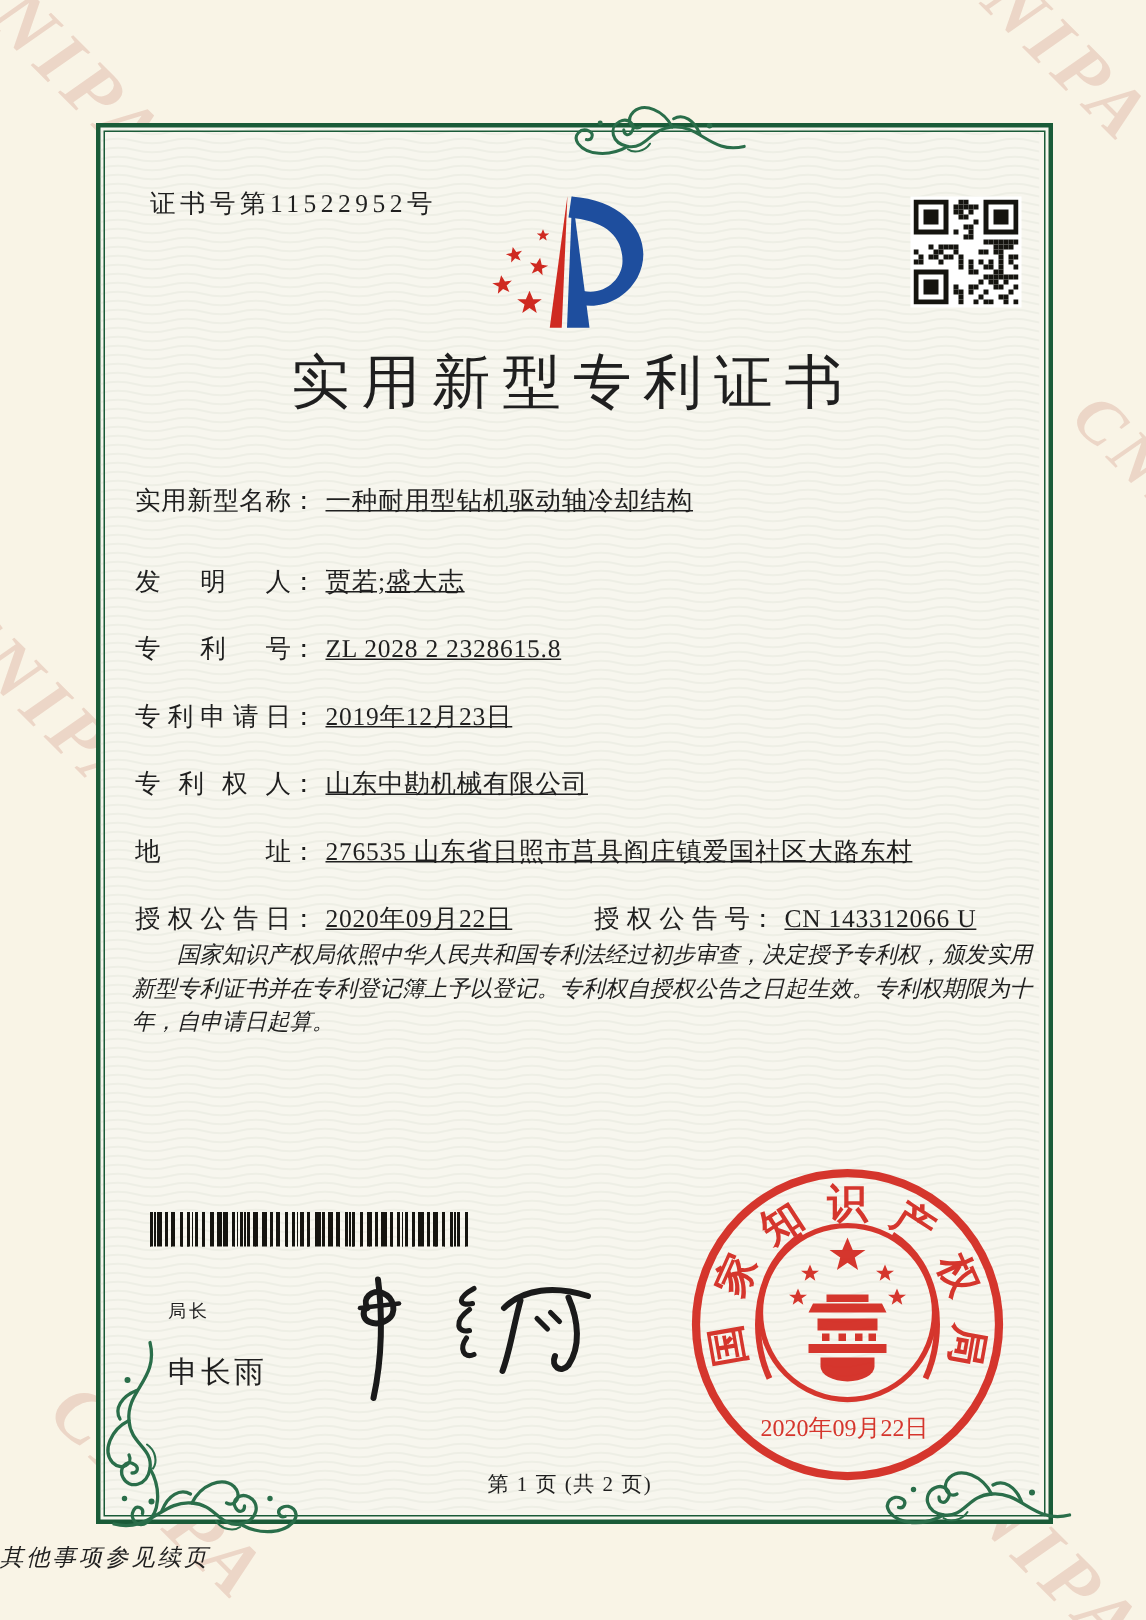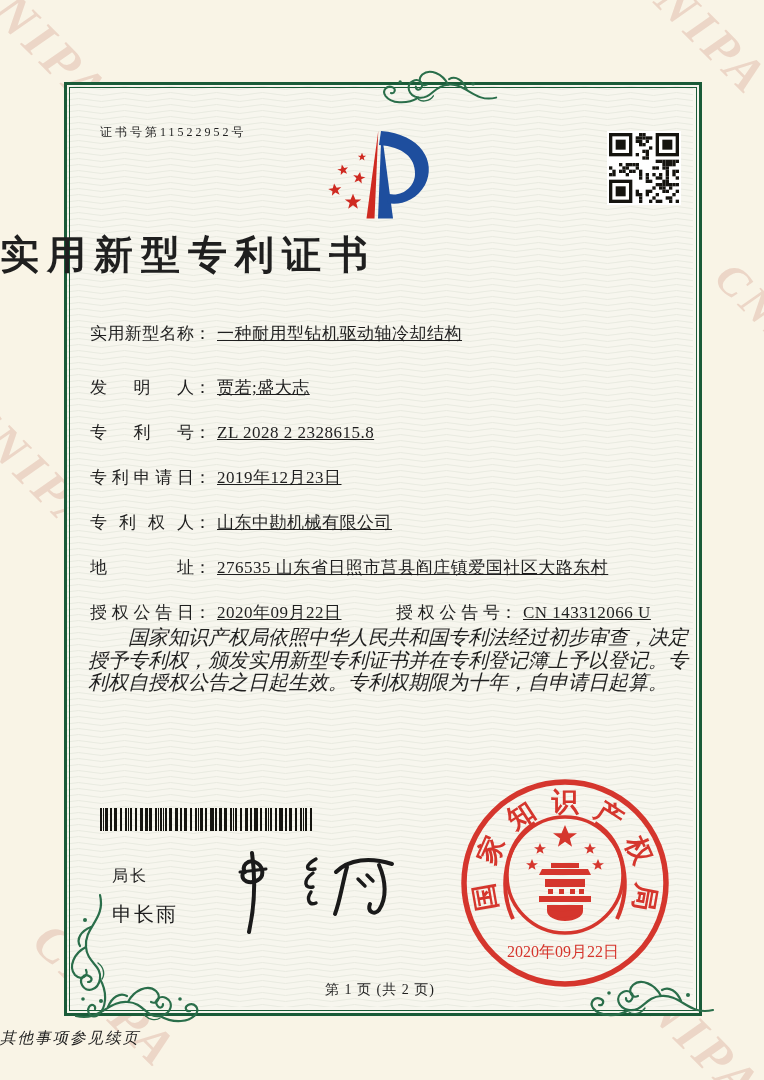--- a/index.html
+++ b/index.html
@@ -20,48 +20,48 @@
 
   
   .frame{position:absolute;left:64px;top:82px;width:632px;height:928px;border:3px solid #1a5b38;background:#f7f6ee;}
   .frame-inner{position:absolute;inset:2px;border:1px solid #1a5b38;}
   .waves{position:absolute;left:0;top:0;}
 
   
   .orn{position:absolute;pointer-events:none;}
 
   
-  .certno{position:absolute;left:100px;top:124px;font-size:12px;letter-spacing:3px;}
+  .certno{position:absolute;left:100px;top:124px;font-size:17px;letter-spacing:3px;}
   .logo{position:absolute;left:323px;top:124px;}
   .qr{position:absolute;left:607px;top:131px;background:#fff;padding:2px;}
 
-  .title{position:absolute;left:0;top:228px;width:764px;font-size:39px;font-weight:bold;letter-spacing:8px;}
+  .title{position:absolute;left:0;top:228px;width:764px;text-align:center;font-size:39px;font-weight:normal;letter-spacing:8px;}
 
   
   .fields{position:absolute;left:90px;top:322px;width:612px;font-size:17px;}
   .frow{position:relative;height:19px;margin-bottom:26px;white-space:nowrap;}
   .frow.first{margin-bottom:35px;}
   .flabel{display:inline-flex;justify-content:space-between;width:104px;flex:none;vertical-align:top;}
   .colon{margin-right:6px;}
   .fval{letter-spacing:0.5px;text-decoration:underline;}
   .pair2{position:absolute;left:306px;top:0;}
 
   
-  .bodytext{position:absolute;left:88px;top:626px;width:606px;font-size:20px;font-style:italic;line-height:22.5px;}
+  .bodytext{position:absolute;left:88px;top:626px;width:606px;font-size:15px;font-style:italic;line-height:22.5px;}
   .bodytext p{margin:0;text-indent:2em;}
 
   
   .barcode{position:absolute;left:100px;top:808px;width:212px;height:23px;
     background:
       repeating-linear-gradient(90deg,#15140f 0 2px,rgba(0,0,0,0) 2px 5px),
       repeating-linear-gradient(90deg,#15140f 0 1px,rgba(0,0,0,0) 1px 7px),
       repeating-linear-gradient(90deg,rgba(0,0,0,0) 0 3px,#15140f 3px 4px,rgba(0,0,0,0) 4px 11px);}
 
   
-  .sig-title{position:absolute;left:112px;top:866px;font-family:"Liberation Sans","DejaVu Sans",sans-serif;font-size:16px;letter-spacing:2px;}
+  .sig-title{position:absolute;left:112px;top:866px;font-family:"Liberation Sans","DejaVu Sans",sans-serif;font-size:12px;letter-spacing:2px;}
   .sig-name{position:absolute;left:112px;top:901px;font-family:"Liberation Sans","DejaVu Sans",sans-serif;font-size:20px;letter-spacing:2px;}
   .sig-hand{position:absolute;left:228px;top:845px;}
 
   
   .seal{position:absolute;left:451px;top:769px;opacity:0.92;}
 
   
   .pageno{position:absolute;left:64px;top:981px;width:632px;text-align:center;font-size:14px;letter-spacing:1px;}
   .contnote{position:absolute;left:0;top:1028px;width:764px;text-align:left;font-size:15.5px;font-style:italic;letter-spacing:2px;}
 </style>

